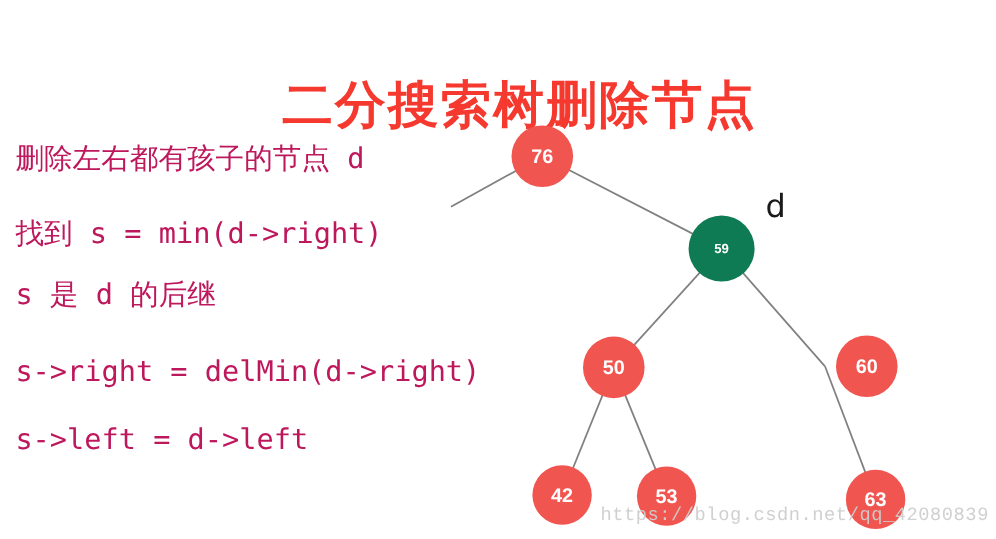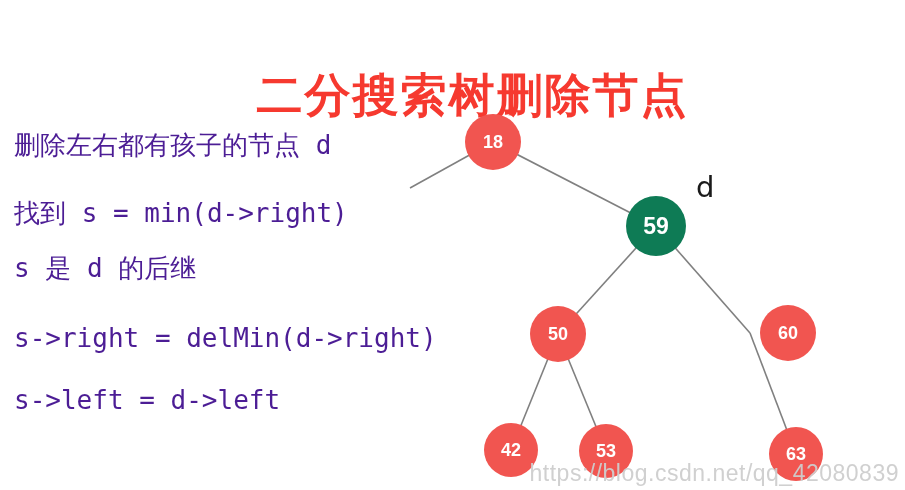--- a/index.html
+++ b/index.html
@@ -28,21 +28,21 @@
     margin-top: 48px;
   }
 
   
   .note-line {
     position: absolute;
     left: 14px;
     font-size: 26px;
     line-height: 34px;
     font-weight: 500;
-    color: #4c1d95;
+    color: #be185d;
     white-space: nowrap;
     font-family: "DejaVu Sans Mono", "DejaVu Sans", "Liberation Mono", monospace, sans-serif;
   }
   .nl-0 { top: 128px; }
   .nl-1 { top: 196px; }
   .nl-2 { top: 251px; }
   .nl-3 { top: 321px; }
   .nl-4 { top: 358px; margin-top: 25px; }
   .nl-5 { top: 423px; }
 
@@ -66,21 +66,21 @@
     font-weight: bold;
     font-size: 18px;
     display: flex;
     align-items: center;
     justify-content: center;
     font-family: "Liberation Sans", "DejaVu Sans", sans-serif;
   }
   .tnode.highlight { background: #0e7b55; }
 
   .n41 { left: 465px; top: 114px; width: 56px; height: 56px; }
-  .n59 { left: 626px; top: 196px; width: 60px; height: 60px; font-size: 23px; }
+  .n59 { left: 626px; top: 196px; width: 60px; height: 60px; font-size: 12px; }
   .n50 { left: 530px; top: 306px; width: 56px; height: 56px; }
   .n60 { left: 760px; top: 305px; width: 56px; height: 56px; }
   .n42 { left: 484px; top: 423px; width: 54px; height: 54px; }
   .n53 { left: 579px; top: 424px; width: 54px; height: 54px; }
   .n63 { left: 769px; top: 427px; width: 54px; height: 54px; }
 
   
   .d-label {
     position: absolute;
     left: 696px;
@@ -89,24 +89,24 @@
     font-weight: 500;
     color: #1a1a1a;
     font-family: "DejaVu Sans", "Liberation Sans", sans-serif;
   }
 
   
   .watermark {
     position: absolute;
     right: 6px;
     top: 460px;
-    font-size: 23px;
+    font-size: 17px;
     color: rgba(205, 205, 205, 0.95);
     z-index: 5;
-    font-family: Liberation Sans, sans-serif;
+    font-family: Liberation Mono, monospace;
     letter-spacing: 0.5px;
   }
 </style>
 </head>
 <body>
 
 <div class="page">
 
   <div class="title">二分搜索树删除节点</div>
 
@@ -119,21 +119,21 @@
   <svg class="edges" viewBox="0 0 905 490" xmlns="http://www.w3.org/2000/svg">
     <line x1="493" y1="142" x2="410" y2="188"></line>
     <line x1="493" y1="142" x2="656" y2="226"></line>
     <line x1="656" y1="226" x2="558" y2="334"></line>
     <line x1="656" y1="226" x2="750" y2="333"></line>
     <line x1="558" y1="334" x2="511" y2="450"></line>
     <line x1="558" y1="334" x2="606" y2="451"></line>
     <line x1="750" y1="333" x2="796" y2="454"></line>
   </svg>
 
-  <div class="tnode n41">18</div>
+  <div class="tnode n41">76</div>
   <div class="tnode n59 highlight">59</div>
   <div class="tnode n50">50</div>
   <div class="tnode n60">60</div>
   <div class="tnode n42">42</div>
   <div class="tnode n53">53</div>
   <div class="tnode n63">63</div>
 
   <div class="d-label">d</div>
 
   <div class="watermark">https://blog.csdn.net/qq_42080839</div>

